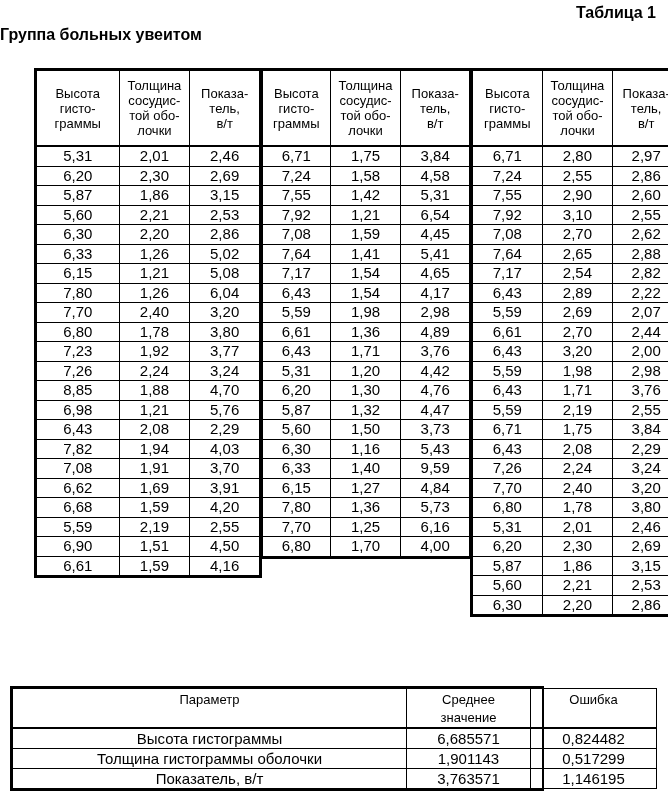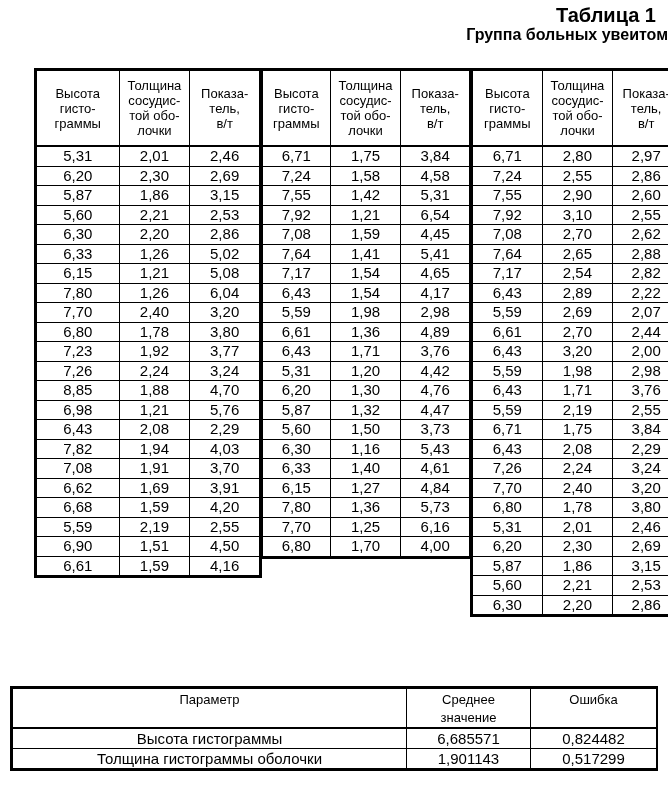--- a/index.html
+++ b/index.html
@@ -1,27 +1,27 @@
 <!DOCTYPE html>
 <html><head>
 <meta charset="utf-8">
 <style>
   html, body { margin:0; padding:0; background:#fff; }
   body { width:668px; height:799px; position:relative; overflow:hidden;
          font-family:"Liberation Sans", sans-serif; color:#000; }
-  .table-label { position:absolute; right:12px; top:4px; font-weight:bold; font-size:20px; }
-  .group-title { position:absolute; left:0; width:668px; top:26px; text-align:right; font-weight:bold; font-size:16px; }
+  .table-label { position:absolute; right:12px; top:4px; font-weight:bold; font-size:16px; }
+  .group-title { position:absolute; left:0; width:668px; top:26px; text-align:left; font-weight:bold; font-size:16px; }
   .grid { position:absolute; left:10px; top:68px; }
   .block { position:absolute; top:0; border:2px solid #000; box-sizing:border-box;margin-left:24px; }
   table.data { border-collapse:collapse; table-layout:fixed; }
   table.data td, table.data th { border:1px solid #000; padding:0; text-align:center; font-size:15px; font-weight:normal; }
   table.data th { font-size:13px; line-height:15px; vertical-align:middle; height:74px; }
   table.data td { height:18.5px; line-height:18px; }
   table.data thead tr { border-bottom:2px solid #000; }
-  .summary { position:absolute; left:10px; top:686px; width:648px; border:2px solid #000; box-sizing:border-box; }
+  .summary { position:absolute; left:10px; top:686px; width:534px; border:2px solid #000; box-sizing:border-box; }
   table.sum { border-collapse:collapse; width:100%; table-layout:fixed; }
   table.sum td { border:1px solid #000; text-align:center; font-size:15px; height:19px; padding:0; line-height:18px; }
   table.sum td.hdr { font-size:13px; vertical-align:top; height:36px; line-height:18px; padding-top:2px; }
   table.sum tr.head { border-bottom:2px solid #000; }
 </style>
 </head>
 <body>
 
 <div class="table-label">Таблица 1</div>
 <div class="group-title">Группа больных увеитом</div>
@@ -247,21 +247,21 @@
             <td>3,73</td>
           </tr>
           <tr>
             <td>6,30</td>
             <td>1,16</td>
             <td>5,43</td>
           </tr>
           <tr>
             <td>6,33</td>
             <td>1,40</td>
-            <td>4,61</td>
+            <td>9,59</td>
           </tr>
           <tr>
             <td>6,15</td>
             <td>1,27</td>
             <td>4,84</td>
           </tr>
           <tr>
             <td>7,80</td>
             <td>1,36</td>
             <td>5,73</td>
@@ -438,15 +438,20 @@
     <tr>
       <td>Высота гистограммы</td>
       <td>6,685571</td>
       <td>0,824482</td>
     </tr>
     <tr>
       <td>Толщина гистограммы оболочки</td>
       <td>1,901143</td>
       <td>0,517299</td>
     </tr>
+    <tr>
+      <td>Показатель, в/т</td>
+      <td>3,763571</td>
+      <td>1,146195</td>
+    </tr>
   </tbody>
     </table>
 </div>
 
 </body></html>

